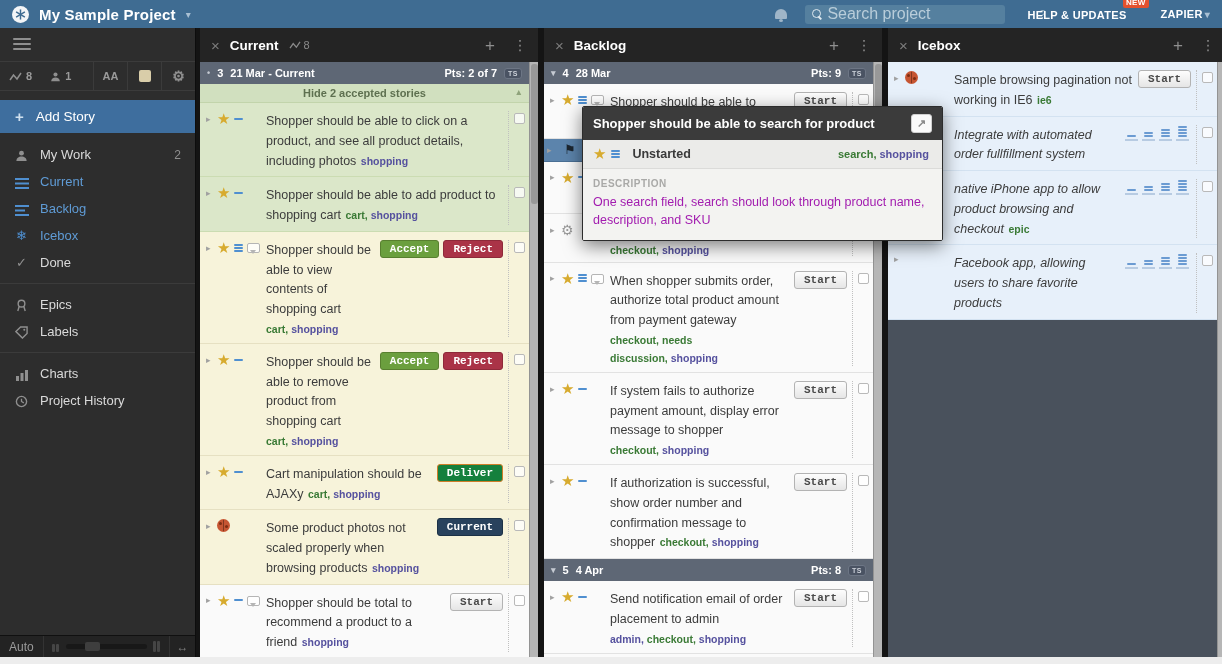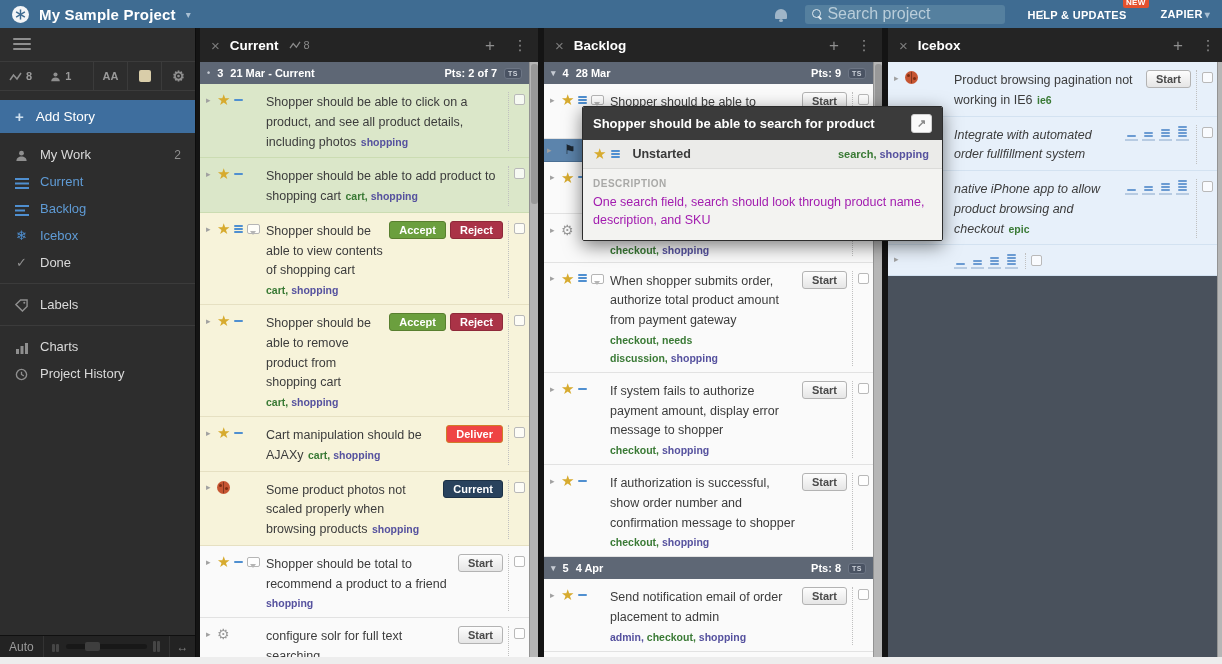--- a/index.html
+++ b/index.html
@@ -93,25 +93,25 @@
   .gearic{color:#9a9a9a;font-size:14px;line-height:1}
   .flagic{color:#1c2630;font-size:13px;line-height:1;margin-left:10px}
   .sbody{flex:1;min-width:0;padding-right:6px}
   .stitle{font-size:12.5px;color:#3c3c3c;line-height:1.42}
   .ital .stitle{font-style:italic}
   .slabels{margin-top:2px;font-size:10.5px;font-weight:bold}
   .lb{margin-right:3px;cursor:pointer}
   .g{color:#3a7a35}
   .pp{color:#55519e}
   .sbtns{flex:none;display:flex;gap:4px;padding-right:3px}
-  .btn{font-size:11px;font-weight:bold;padding:2px 9px;border-radius:3px;border:1px solid;cursor:pointer;font-family:Liberation Sans, sans-serif}
+  .btn{font-size:11px;font-weight:bold;padding:2px 9px;border-radius:3px;border:1px solid;cursor:pointer;font-family:Liberation Mono, monospace}
   .b-start{background:linear-gradient(#fdfdfd,#e5e5e5);border-color:#b3b3b3;color:#4a4a4a}
   .b-accept{background:#6b9f3e;border-color:#587f2f;color:#fff}
   .b-reject{background:#aa3347;border-color:#8e2939;color:#fff}
-  .b-deliver{background:#ef4444;border-color:#cf7d28;color:#fff}
+  .b-deliver{background:#15803d;border-color:#cf7d28;color:#fff}
   .b-finish{background:#29425d;border-color:#1c3146;color:#fff}
   .schk{flex:none;width:21px;align-self:stretch;border-left:1px dotted #c0c0c0;display:flex;justify-content:center;padding-top:2px;margin-left:2px}
   .cb{width:11px;height:11px;border:1px solid #b9b9b9;background:rgba(255,255,255,.75);border-radius:2px;cursor:pointer}
   .release{background:#5c84ac;height:23px;display:flex;align-items:center;padding-left:3px;border-bottom:1px solid #4a6f94}
   .cover1{min-height:52px}
   .cover2{min-height:46px}
   .cover2 .sbody{display:flex;flex-direction:column;justify-content:flex-end;min-height:34px}
   .est{display:flex;gap:4px;align-items:flex-end;padding:1px 2px 0 0}
   .eb{width:13px;display:flex;flex-direction:column-reverse;gap:1px;align-items:center;padding-bottom:2px;border-bottom:2px solid #b7cbe2;cursor:pointer}
   .eb i{display:block;width:9px;height:2px;background:#6b9bd2;border-radius:1px}
@@ -240,20 +240,29 @@
       <span>Icebox</span>
     </div>
     <div class="navitem">
       <span class="nicon">✓</span>
       <span>Done</span>
     </div>
     <div class="navdiv"></div>
     <div class="navitem">
       <span class="nicon">
           <svg width="13" height="13" viewBox="0 0 14 14">
+            <circle cx="7" cy="5" r="3.6" fill="none" stroke="#8f8f8f" stroke-width="1.5"></circle>
+            <path d="M4.5 8 L3 13 M9.5 8 L11 13" stroke="#8f8f8f" stroke-width="1.5" fill="none"></path>
+          </svg>
+        </span>
+      <span>Epics</span>
+    </div>
+    <div class="navitem">
+      <span class="nicon">
+          <svg width="13" height="13" viewBox="0 0 14 14">
             <path d="M1 6 L6 1 H13 V8 L8 13 Z" fill="none" stroke="#8f8f8f" stroke-width="1.5"></path>
             <circle cx="10" cy="4" r="1.1" fill="#8f8f8f"></circle>
           </svg>
         </span>
       <span>Labels</span>
     </div>
     <div class="navdiv"></div>
     <div class="navitem">
       <span class="nicon">
           <svg width="12" height="12" viewBox="0 0 12 12">
@@ -307,20 +316,24 @@
     </div>
     <div class="pbody">
       <div class="rows">
         <div class="sect">
           <span class="sectcaret">•</span>
           <span>3</span>
           <span>21 Mar - Current</span>
           <span class="sectpts">Pts: 2 of 7</span>
           <span class="tsbadge">TS</span>
         </div>
+        <div class="hidebar">
+          <span>Hide 2 accepted stories</span>
+          <span class="hidecaret">▴</span>
+        </div>
 
         <div class="story acc">
           <span class="sicons">
               <span class="exp">▸</span>
               <span class="star">★</span>
               <span class="pts">
                 <i></i>
               </span>
             </span>
           <span class="sbody"><span class="stitle">Shopper should be able to click on a product, and see all product details, including photos</span>
@@ -633,21 +646,21 @@
       <span class="phplus">+</span>
       <span class="phkebab">⋮</span>
     </div>
     <div class="pbody">
       <div class="rows">
         <div class="story ice">
           <span class="sicons">
               <span class="exp">▸</span>
               <span class="bug"></span>
             </span>
-          <span class="sbody"><span class="stitle">Product browsing pagination not working in IE6</span>
+          <span class="sbody"><span class="stitle">Sample browsing pagination not working in IE6</span>
             <span class="slabels"><span class="lb g">ie6</span></span></span>
           <span class="sbtns">
               <button class="btn b-start">Start</button>
             </span>
           <span class="schk">
               <span class="cb"></span>
             </span>
         </div>
 
         <div class="story ice ital">
@@ -712,20 +725,21 @@
             </span>
           <span class="schk">
               <span class="cb"></span>
             </span>
         </div>
 
         <div class="story ice ital">
           <span class="sicons">
               <span class="exp">▸</span>
             </span>
+          <span class="sbody"><span class="stitle">Facebook app, allowing users to share favorite products</span></span>
           <span class="sbtns">
               <span class="est">
             <span class="eb">
                   <i></i>
                 </span>
             <span class="eb">
                   <i></i>
                   <i></i>
                 </span>
             <span class="eb">

